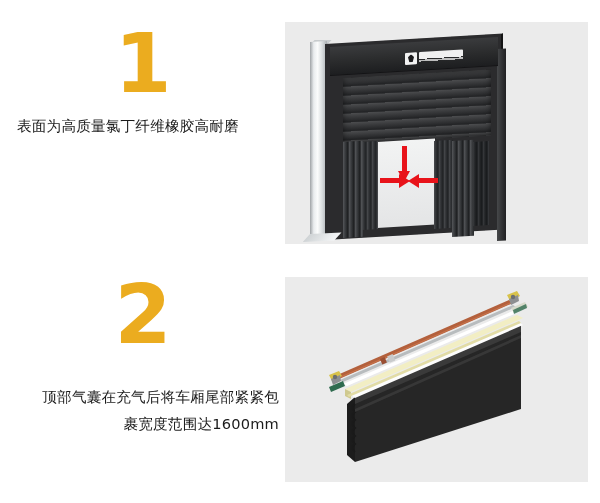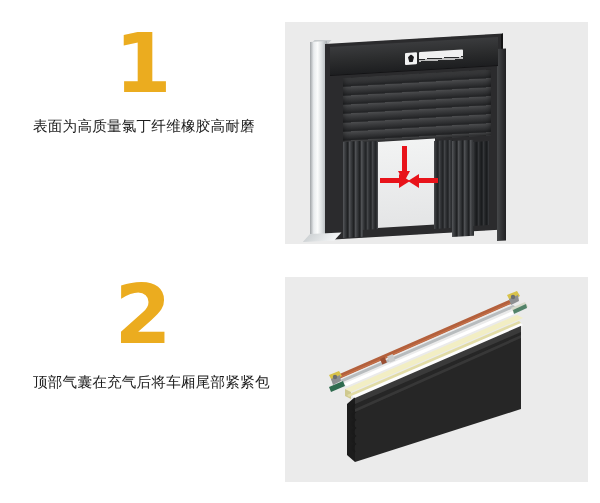--- a/index.html
+++ b/index.html
@@ -62,25 +62,24 @@
   .desc {
     position: absolute;
     left: 17px;
     width: 262px;
     color: #1b1b1b;
     font-size: 14.6px;
     line-height: 27px;
     letter-spacing: 0.2px;
     font-family: "DejaVu Sans", "Liberation Sans", sans-serif;
     font-weight: 500;
-    margin-left: 16px;
   }
   .section-1 .desc { top: 112px; }
   .section-2 .desc { top: 372px; }
-  .section-2 .desc { top: 117px; }
+  .section-2 .desc { top: 132px; text-align: right; }
 
   .desc-line { display: block; white-space: nowrap; }
 
   
   .img-panel {
     position: absolute;
     left: 285px;
     width: 303px;
     background: #ebebeb;
     overflow: hidden;
@@ -358,20 +357,21 @@
     </div>
 
   </div>
 
   <div class="section section-2">
 
     <div class="text-col">
       <div class="step-number">2</div>
       <div class="desc">
         <span class="desc-line">顶部气囊在充气后将车厢尾部紧紧包</span>
+        <span class="desc-line">裹宽度范围达1600mm</span>
       </div>
     </div>
 
     <div class="img-panel">
       <div class="rail-scene">
         <svg class="iso" viewBox="0 0 303 205" preserveAspectRatio="none">
 
           <g>
             <polygon points="70,120 236,48 236,132 70,185" fill="#262626"></polygon>
             <polygon points="70,120 236,48 236,55 70,127" fill="#3a3a3a"></polygon>

